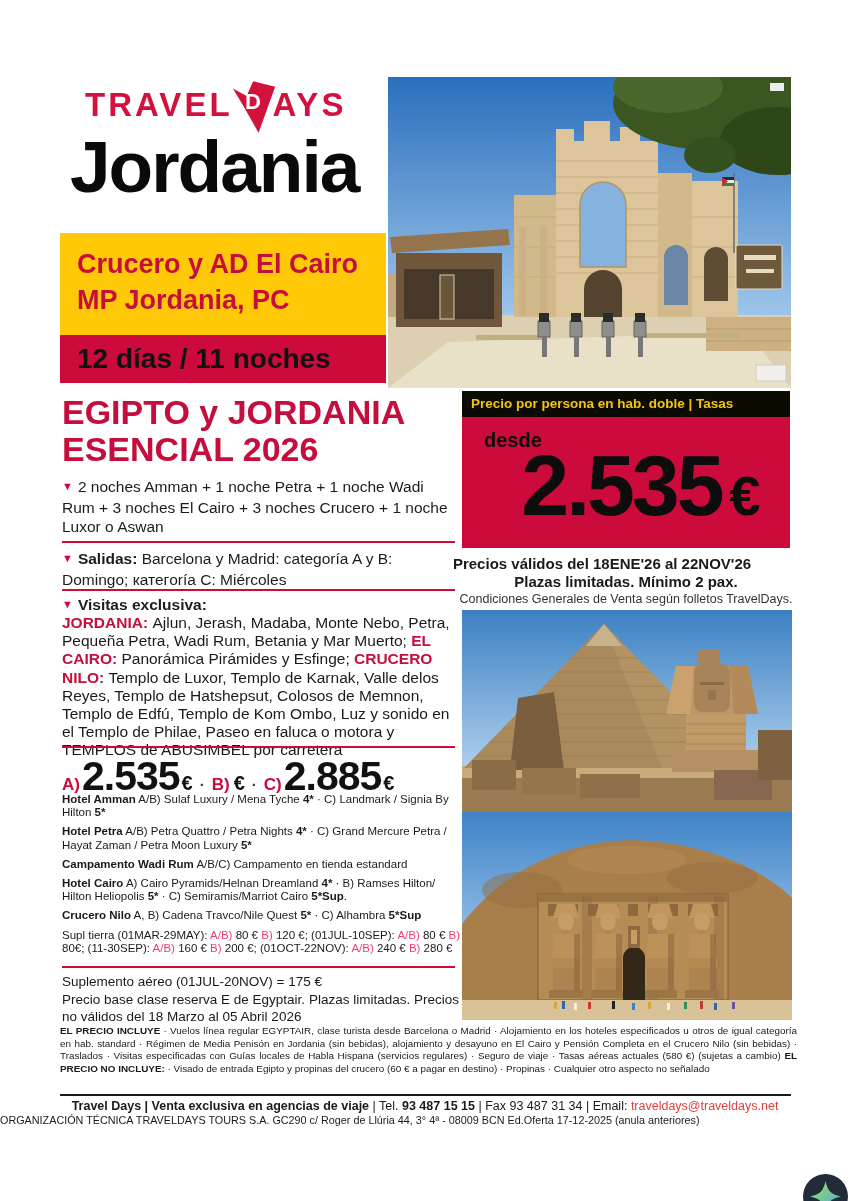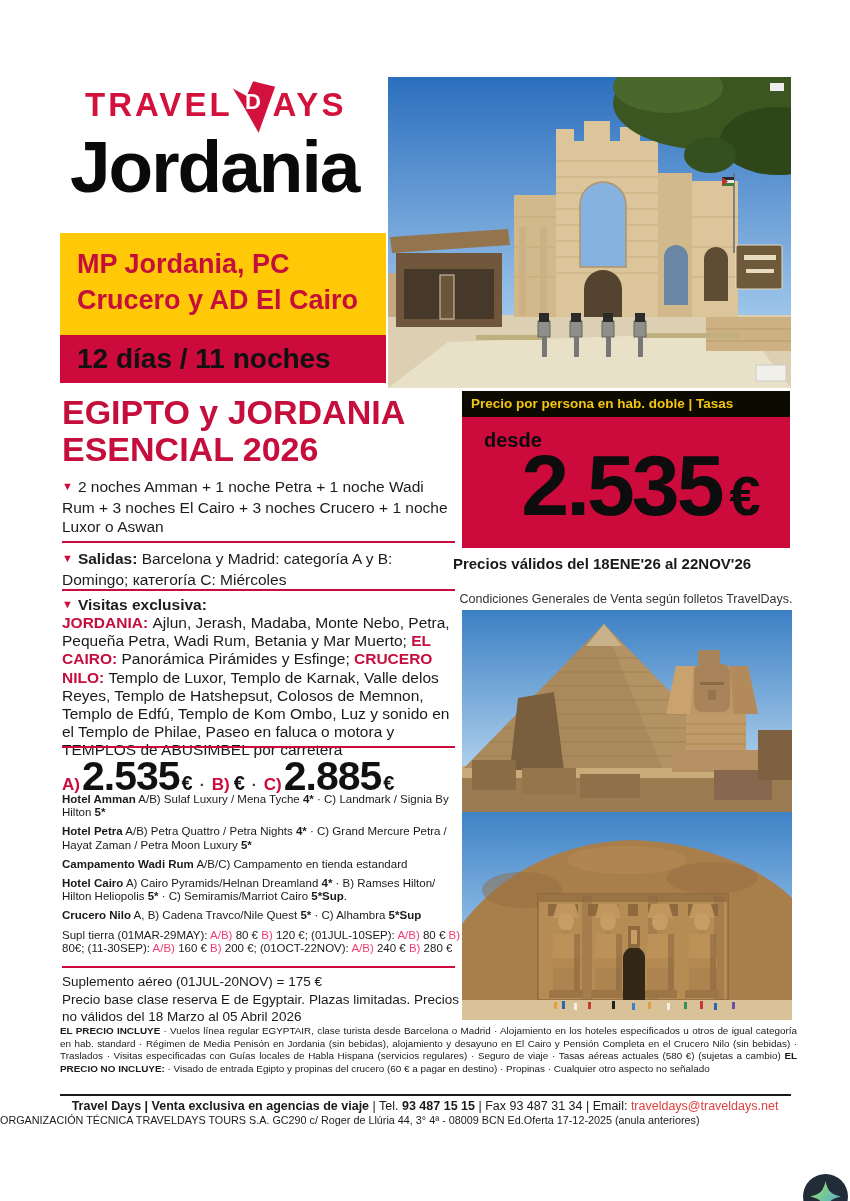--- a/index.html
+++ b/index.html
@@ -79,22 +79,22 @@
     <svg width="46" height="56" viewBox="0 0 50 58">
       <path d="M2,9 L17,17 L24,1 L48,7 L30,57 L13,27 Z" fill="#d2123c"></path>
       <text x="24" y="31" text-anchor="middle" font-size="24" font-weight="bold" fill="#ffffff" font-family="Liberation Sans, sans-serif">D</text>
     </svg>
     <span class="lt">AYS</span>
   </div>
 
   <h1 class="abs title" style="margin:0;">Jordania</h1>
 
   <div class="abs plan-box">
+    <div>Crucero y AD El Cairo</div>
     <div>MP Jordania, PC</div>
-    <div>Crucero y AD El Cairo</div>
   </div>
 
   <div class="abs duration-box">12 días / 11 noches</div>
 
   <svg class="abs photo photo-jerash" viewBox="0 0 403 311" preserveAspectRatio="none">
     <defs>
       <linearGradient id="sky1" x1="0" y1="0" x2="0" y2="1">
         <stop offset="0" stop-color="#2b6fbe"></stop>
           <stop offset="1" stop-color="#9fc6ea"></stop>
       </linearGradient>
@@ -188,20 +188,21 @@
 
   <div class="abs price-bar">Precio por persona en hab. doble | Tasas incluidas</div>
 
   <div class="abs price-big-box">
     <div class="desde">desde</div>
     <div class="big-row">
       <span class="big-val">2.535</span><span class="big-eur">€</span>
     </div>
   </div>
   <div class="abs valid1">Precios válidos del 18ENE'26 al 22NOV'26</div>
+  <div class="abs valid2">Plazas limitadas. Mínimo 2 pax.</div>
   <div class="abs valid3">Condiciones Generales de Venta según folletos TravelDays.</div>
 
   <div class="abs offer-title">
     <div>EGIPTO y JORDANIA</div>
     <div>ESENCIAL 2026</div>
   </div>
 
   <div class="abs p p-nights">
     <span class="bullet">▼</span><span>2 noches Amman + 1 noche Petra + 1 noche Wadi Rum + 3 noches El Cairo + 3 noches Crucero + 1 noche Luxor o Aswan</span>
   </div>

